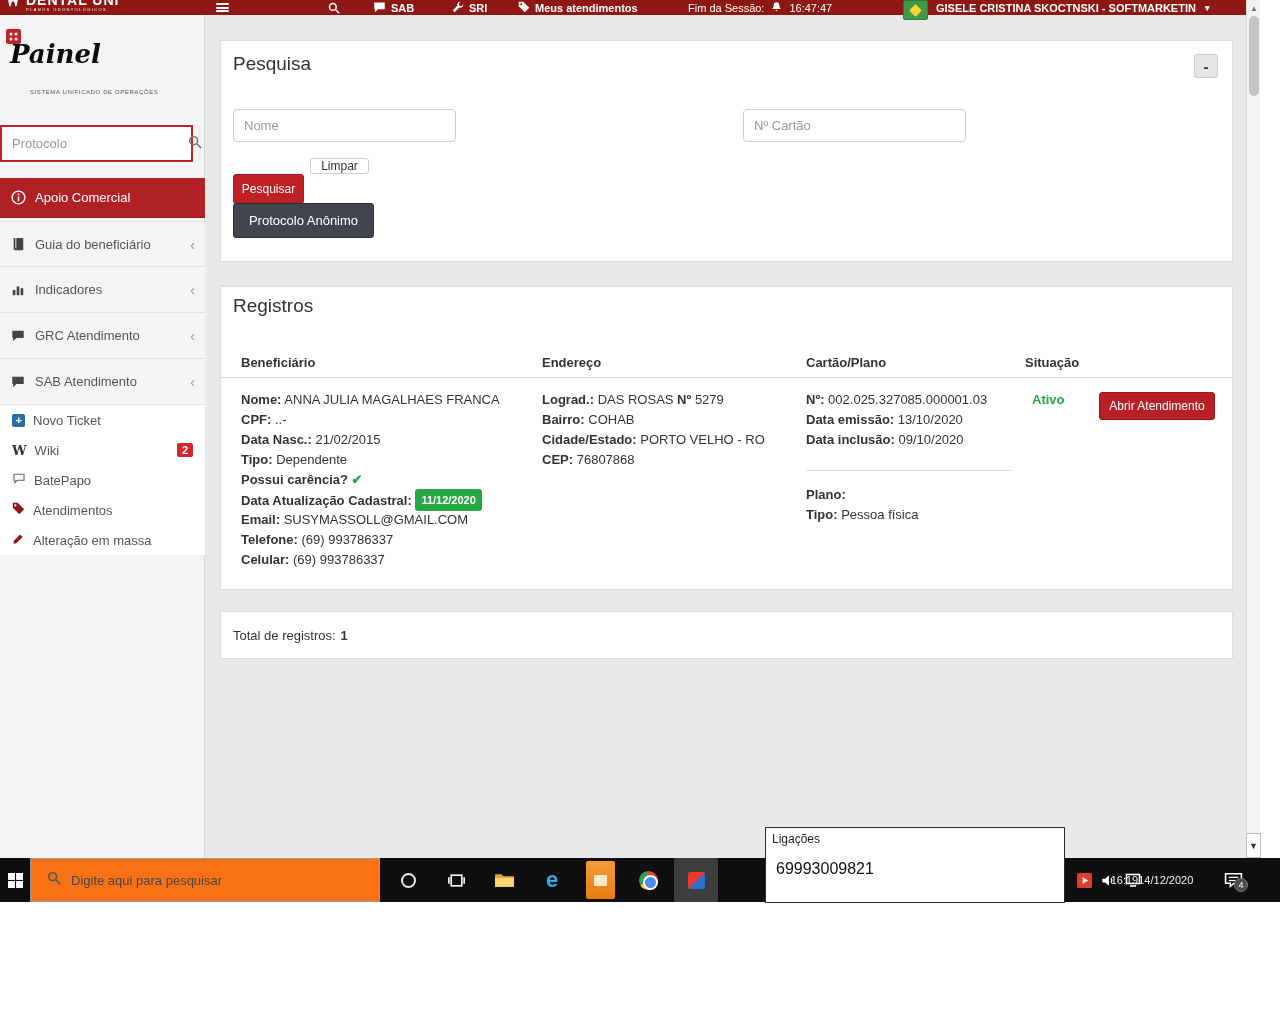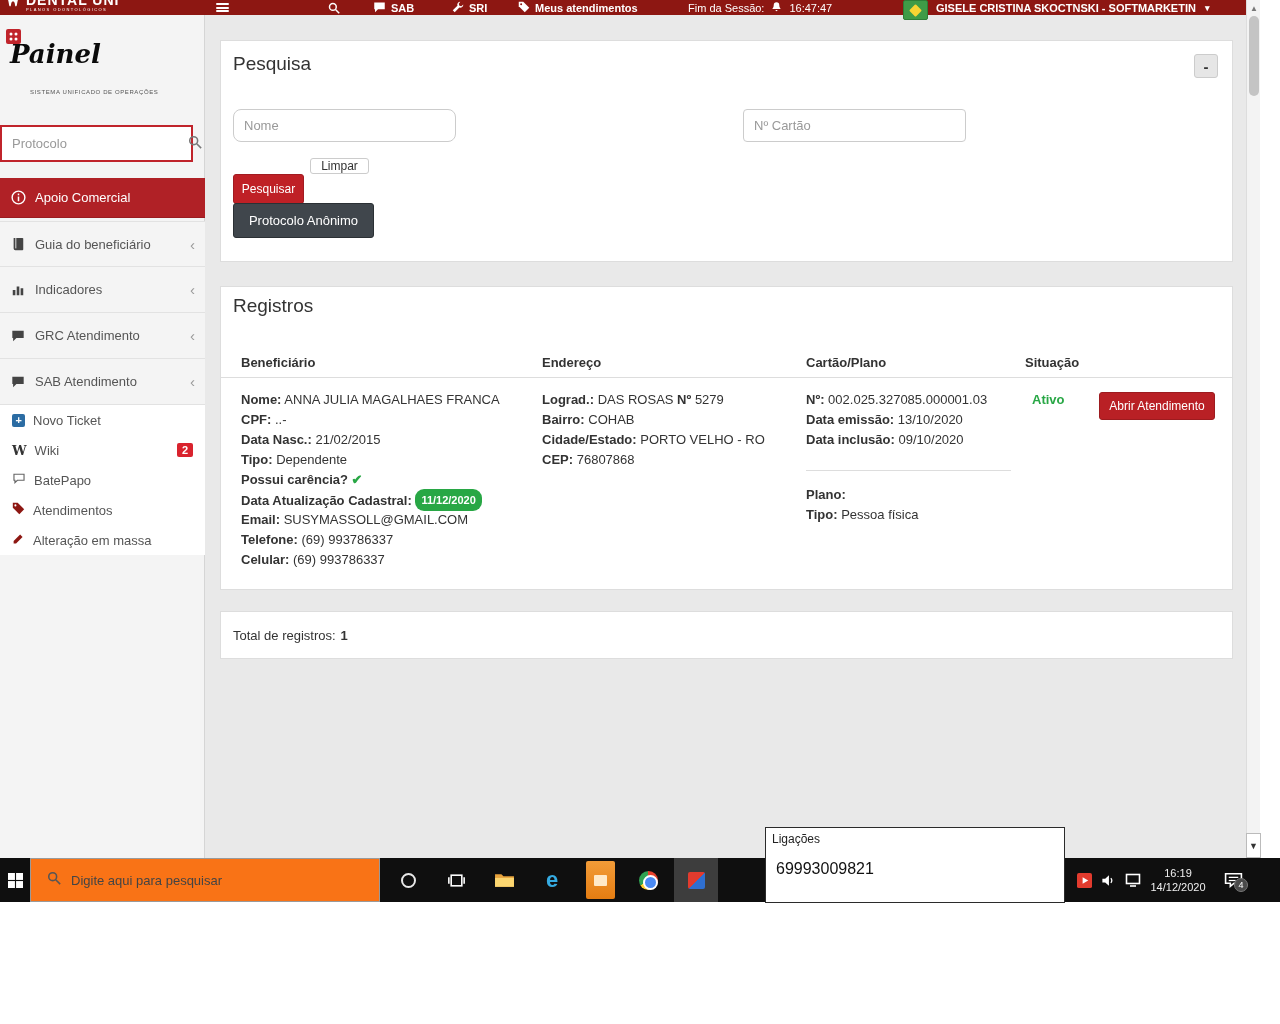--- a/index.html
+++ b/index.html
@@ -41,33 +41,33 @@
   
   #main{position:absolute;left:205px;top:15px;width:1041px;height:843px;background:#e9e9e9;}
   .card{position:absolute;left:15px;width:1013px;background:#fff;border:1px solid #ddd;}
   #card-pesquisa{top:25px;height:222px;}
   #card-registros{top:271px;height:304px;}
   #card-total{top:596px;height:48px;display:flex;align-items:center;padding-left:12px;font-size:13px;color:#333;gap:5px;}
   .card-title{position:absolute;left:12px;font-size:19px;color:#333;}
   #btn-collapse{position:absolute;right:14px;top:13px;width:24px;height:24px;background:#e6e6e6;border:1px solid #ccc;border-radius:3px;color:#333;font-size:15px;font-weight:bold;display:flex;align-items:center;justify-content:center;cursor:pointer;}
   .search-input{position:absolute;top:68px;width:223px;height:33px;border:1px solid #ccc;border-radius:4px;padding:0 10px;font-size:13px;color:#333;font-family:inherit;}
   .search-input::placeholder{color:#999;}
-  #input-nome{left:12px;border-radius:8px;} #input-cpf{left:267px;} #input-cartao{left:522px;}
+  #input-nome{left:12px;} #input-cpf{left:267px;} #input-cartao{left:522px;}
   .btn{position:absolute;display:flex;align-items:center;justify-content:center;font-size:12px;border-radius:3px;cursor:pointer;}
   #btn-pesquisar{left:12px;top:133px;width:71px;height:30px;background:#bf2026;color:#fff;border:1px solid #a21b21;}
   #btn-limpar{left:89px;top:117px;width:59px;height:16px;background:#fff;color:#333;border:1px solid #ccc;}
   #btn-protocolo-anonimo{left:12px;top:162px;width:141px;height:35px;background:#40464c;color:#fff;border:1px solid #2b3034;font-size:13px;}
   #tbl-header{position:absolute;left:0;top:62px;width:1011px;height:29px;border-bottom:1px solid #ddd;font-weight:bold;font-size:13px;color:#333;}
   #tbl-header span{position:absolute;top:6px;}
   #th-beneficiario{left:20px;} #th-endereco{left:321px;} #th-cartao{left:585px;} #th-situacao{left:804px;}
   .col{position:absolute;top:103px;font-size:13px;color:#333;}
   .col .line{height:20px;line-height:20px;white-space:nowrap;}
   #col-beneficiario{left:20px;} #col-endereco{left:321px;} #col-cartao{left:585px;width:205px;} #col-situacao{left:804px;}
   .hr3{border-top:1px solid #ddd;margin-top:20px;margin-bottom:14px;width:205px;}
-  .badge-green{display:inline-block;background:#28a745;color:#fff;font-size:11px;font-weight:bold;padding:1px 6px;border-radius:9px;position:relative;top:-1px;}
+  .badge-green{display:inline-block;background:#28a745;color:#fff;font-size:11px;font-weight:bold;padding:1px 6px;border-radius:3px;position:relative;top:-1px;}
   .check{color:#28a745;font-weight:bold;font-size:13px;}
   .status-ativo{color:#28a745;font-weight:bold;padding-left:7px;display:inline-block;margin-top:2px;}
   #btn-abrir{left:878px;top:105px;width:116px;height:28px;background:#b92025;color:#fff;border:1px solid #9d1b1f;}
 
   
   #ligacoes{position:absolute;left:765px;top:827px;width:300px;height:76px;background:#fff;border:1px solid #2b2b2b;z-index:40;}
   #ligacoes .lg-title{position:absolute;left:6px;top:4px;font-size:12px;color:#222;}
   #ligacoes .lg-number{position:absolute;left:10px;top:32px;font-size:16px;color:#111;}
 
   
@@ -88,21 +88,21 @@
   #tb-app7{left:674px;width:44px;background:#3d3d3d;}
   .ring{width:15px;height:15px;border:2px solid #e8e8e8;border-radius:50%;}
   .edge-e{font-size:22px;font-weight:bold;color:#35abe2;line-height:1;}
   .orange-app{width:29px;height:38px;background:linear-gradient(#f29c38,#e57d12);border-radius:2px;display:flex;align-items:center;justify-content:center;}
   .orange-app i{display:block;width:13px;height:11px;background:#ffe9c8;border-radius:1px;}
   .chrome{width:19px;height:19px;border-radius:50%;background:conic-gradient(#e8432f 0deg 120deg,#ffcd2e 120deg 240deg,#30a352 240deg 360deg);position:relative;}
   .chrome::after{content:"";position:absolute;left:4px;top:4px;width:11px;height:11px;border-radius:50%;background:#4a8af4;border:2px solid #fff;}
   .app7-icon{width:17px;height:17px;border-radius:2px;background:linear-gradient(135deg,#e23b2e 0 50%,#2f6fd0 50% 100%);}
   .tray{position:absolute;top:0;height:44px;display:flex;align-items:center;justify-content:center;cursor:pointer;}
   #tray-red{left:1072px;width:24px;} #tray-vol{left:1096px;width:24px;} #tray-net{left:1120px;width:26px;}
-  #tray-clock{left:1146px;width:64px;flex-direction:column;color:#f0f0f0;font-size:11px;line-height:14px;text-align:center;}
+  #tray-clock{left:1120px;width:64px;flex-direction:row;color:#f0f0f0;font-size:11px;line-height:14px;text-align:center;}
   #tray-notif{left:1218px;width:30px;}
   #notif-badge{position:absolute;left:1234px;top:20px;width:14px;height:14px;border-radius:50%;background:#4a4a4a;border:1px solid #777;color:#fff;font-size:9px;display:flex;align-items:center;justify-content:center;z-index:31;}
 </style>
 </head>
 <body>
 
 <div id="screen">
 
   <header id="topbar">
     <div class="brand">

